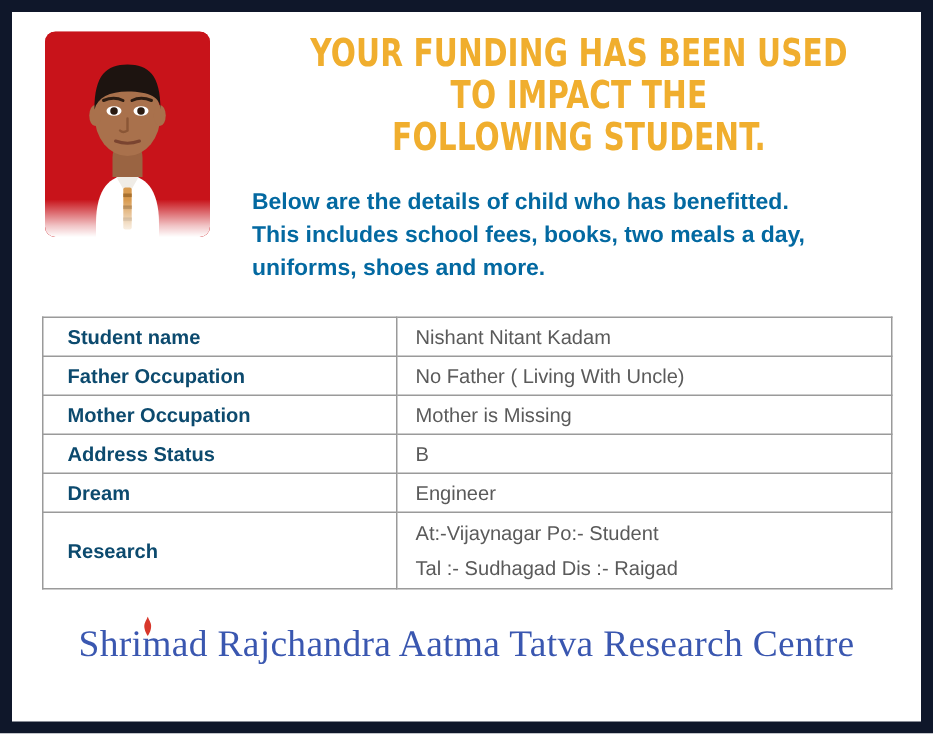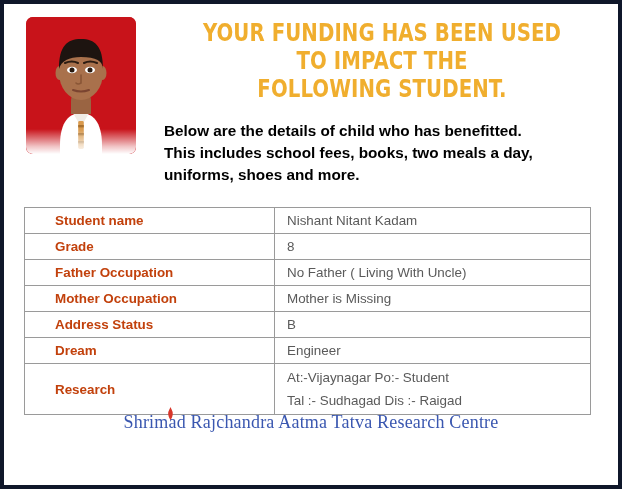--- a/index.html
+++ b/index.html
@@ -13,21 +13,21 @@
     font-family: "Liberation Sans", sans-serif;
     overflow: hidden;
   }
 
   #card {
     position: relative;
     box-sizing: border-box;
     width: 622px;
     height: 489px;
     background: #ffffff;
-    border: 4px solid #0f172a;
+    border: 8px solid #0f172a;
   }
 
   
   #top-section {
     position: absolute;
     left: 0;
     top: 0;
     width: 606px;
     height: 192px;
   }
@@ -62,21 +62,21 @@
     text-align: center;
     text-transform: uppercase;
     transform: scaleX(0.86);
     transform-origin: center top;
     white-space: pre-line;
   }
 
   #subtitle {
     margin: 0;
     padding-top: 18px;
-    color: #000000;
+    color: #0369a1;
     font-family: "Liberation Sans", sans-serif;
     font-weight: bold;
     font-size: 15.3px;
     line-height: 1.43;
     text-align: left;
     white-space: pre-line;
   }
 
   
   #details-table {
@@ -90,22 +90,22 @@
   #details-table td {
     border: 1px solid #9a9a9a;
     padding: 0 10px;
     height: 25px;
     font-size: 13.4px;
     vertical-align: middle;
   }
   #details-table td.label-cell {
     width: 209px;
     font-weight: bold;
-    color: #c2410c;
-    padding-left: 30px;
+    color: #0c4a6e;
+    padding-left: 16px;
   }
   #details-table td.value-cell {
     color: #5a5a5a;
     padding-left: 12px;
     margin-left: 48px;
   }
   #details-table tr.tall-row td {
     height: 50px;
   }
   .value-line { display: block; line-height: 1.75; }
@@ -117,21 +117,21 @@
     right: 0;
     top: 408px;
     text-align: center;
   }
   #footer-title {
     position: relative;
     display: inline-block;
     margin: 0;
     color: #3a57b0;
     font-family: "Liberation Serif", "DejaVu Serif", serif;
-    font-size: 18px;
+    font-size: 25px;
     font-weight: normal;
     letter-spacing: 0.2px;
     white-space: nowrap;
     text-align: right;
   }
   #flame-icon {
     position: absolute;
     left: 42px;
     top: -5px;
     width: 9px;
@@ -188,24 +188,20 @@
 
   </div>
 
   <table id="details-table">
     <tbody>
       <tr>
         <td class="label-cell">Student name</td>
         <td class="value-cell">Nishant Nitant Kadam</td>
       </tr>
       <tr>
-        <td class="label-cell">Grade</td>
-        <td class="value-cell">8</td>
-      </tr>
-      <tr>
         <td class="label-cell">Father Occupation</td>
         <td class="value-cell">No Father ( Living With Uncle)</td>
       </tr>
       <tr>
         <td class="label-cell">Mother Occupation</td>
         <td class="value-cell">Mother is Missing</td>
       </tr>
       <tr>
         <td class="label-cell">Address Status</td>
         <td class="value-cell">B</td>

